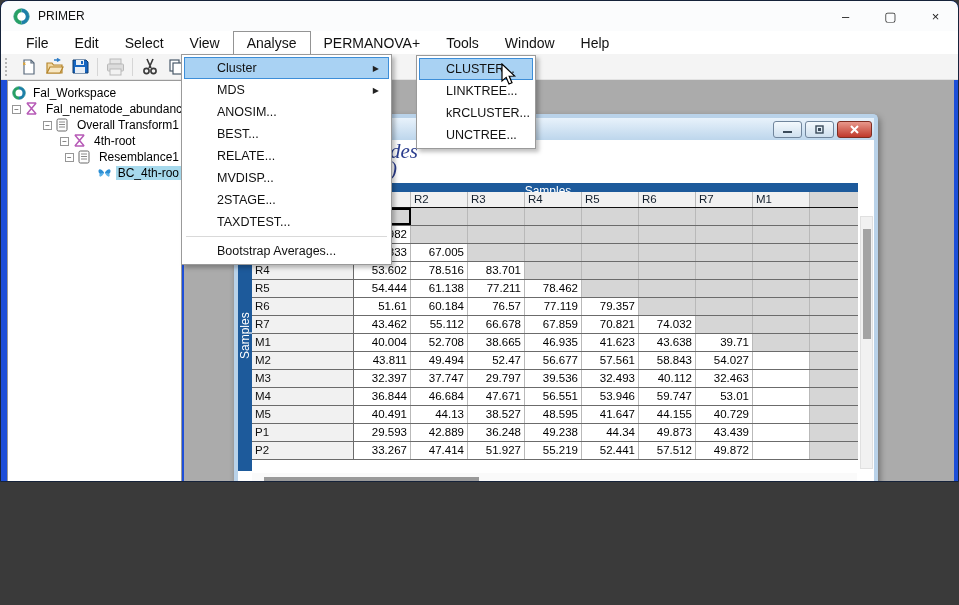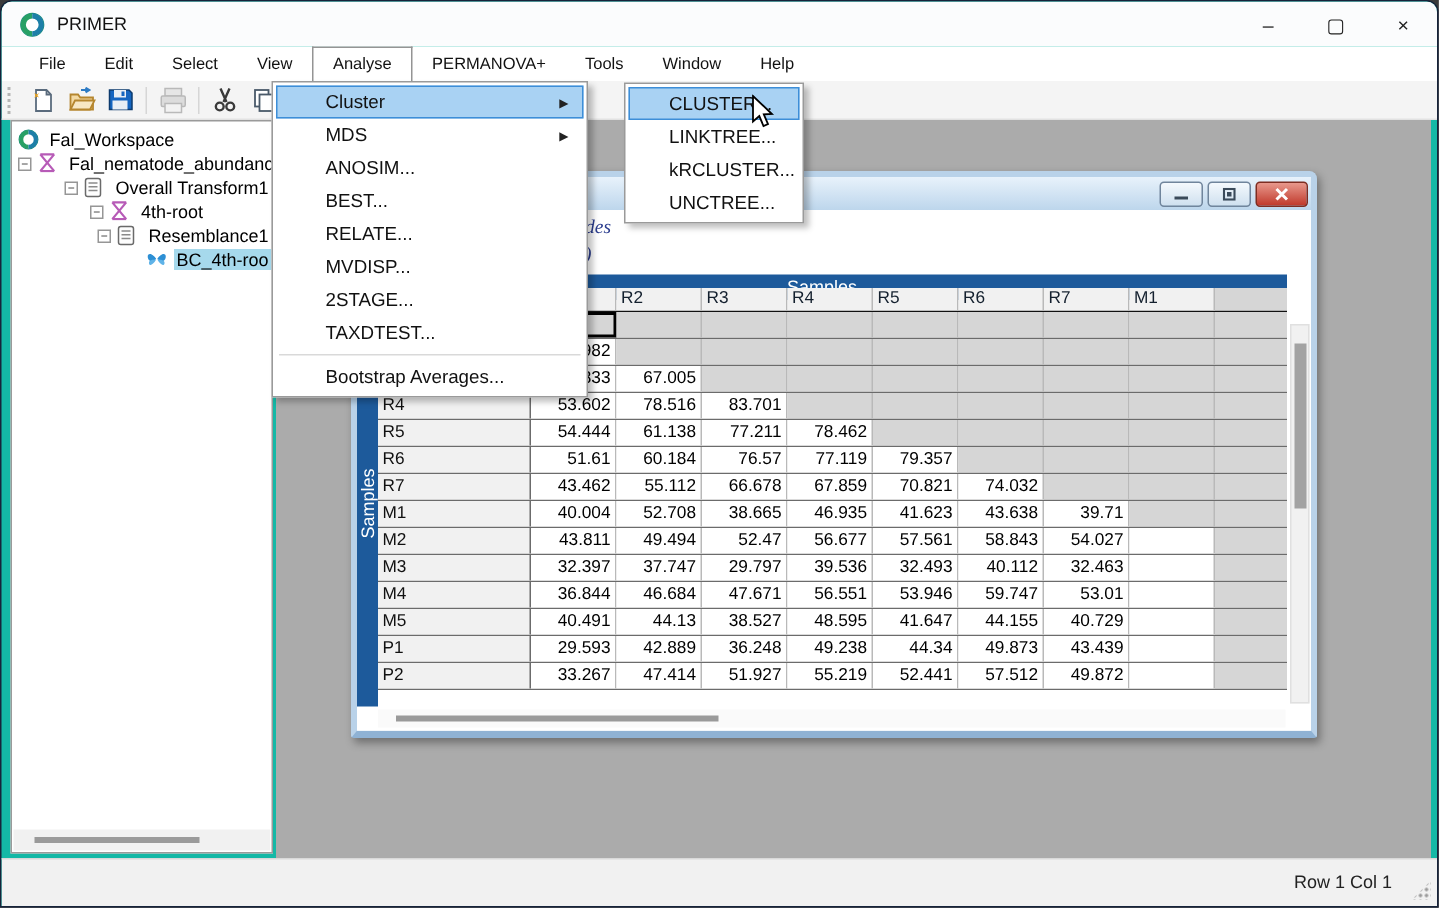--- a/index.html
+++ b/index.html
@@ -1,29 +1,29 @@
 <!DOCTYPE html>
 <html><head>
 <meta charset="utf-8">
 <style>
   * { margin:0; padding:0; box-sizing:border-box; }
   html,body { width:959px; height:605px; font-family:"Liberation Sans", sans-serif; background:#3a3a3a; overflow:hidden; }
-  #app { position:absolute; left:0; top:0; width:959px; height:605px; background:#14b8a6;
+  #app { position:absolute; left:0; top:0; width:959px; height:482px; background:#1d4ed8;
          border:1.5px solid #16233a; border-radius:8px 8px 0 0; overflow:hidden; }
 
   
   .titlebar { position:absolute; left:0; top:0; width:100%; height:30px; background:#fbfcfd; display:flex; align-items:center; }
   .titlebar .logo { margin-left:12px; width:17px; height:17px; }
   .titlebar .apptitle { margin-left:8px; font-size:12px; color:#111; }
   .wincontrols { position:absolute; right:0; top:0; height:30px; display:flex; }
   .wbtn { width:45px; height:30px; display:flex; align-items:center; justify-content:center; font-size:13px; color:#222; }
 
   
   .menubar { position:absolute; left:0; top:30px; width:100%; height:23px; background:#fff; display:flex; align-items:stretch; padding-left:12px; }
-  .menuitem { padding:0 13px; font-size:11px; color:#111; display:flex; align-items:center; }
+  .menuitem { padding:0 13px; font-size:14px; color:#111; display:flex; align-items:center; }
   .menuitem.open { border:1px solid #949494; border-bottom:none; background:#fff; }
 
   
   .toolbar { position:absolute; left:0; top:53px; width:100%; height:26px; background:#f4f4f4; border-bottom:1px solid #e2e2e2; display:flex; align-items:center; }
   .grip { width:4px; height:18px; margin:0 6px 0 4px; border-left:2px dotted #b5b5b5; }
   .tbtn { width:26px; height:22px; display:flex; align-items:center; justify-content:center; }
   .tsep { width:1px; height:18px; background:#d6d6d6; margin:0 4px; }
 
   
   .treepanel { position:absolute; left:6px; top:79px; width:175px; height:489px; background:#fff; border:1px solid #9a9a9a; overflow:hidden; }
@@ -47,21 +47,21 @@
   
   .docwin { position:absolute; left:233px; top:113px; width:644px; height:378px;
             border:4px solid #b9d2e9; border-bottom:5px solid #8fb2d4; border-radius:5px 5px 2px 2px;
             background:#fff; box-shadow:2px 3px 6px rgba(0,0,0,.35); z-index:5; }
   .doctitle { height:22px; background:linear-gradient(#e8f2fb,#bdd6ec); display:flex; justify-content:flex-end; align-items:center; padding-right:2px; }
   .dbtn { width:29px; height:17px; margin-left:3px; border:1px solid #70859c; border-radius:3px;
           background:linear-gradient(#f4f9fd,#cfe0ef); display:flex; align-items:center; justify-content:center; }
   .dbtn svg { display:block; }
   .dbtn.close { width:35px; background:linear-gradient(#e8988c,#c0392b); border-color:#7e2d22; }
   .doccontent { position:relative; width:636px; height:347px; background:#fff; overflow:hidden; }
-  .sheethdr { position:absolute; left:152px; top:2px; font-family:"Liberation Serif", serif; font-style:italic; color:#2b3d8e; font-size:13px; line-height:18px; }
+  .sheethdr { position:absolute; left:152px; top:2px; font-family:"Liberation Serif", serif; font-style:italic; color:#2b3d8e; font-size:21px; line-height:18px; }
   .banner { position:absolute; left:0; top:43px; width:620px; height:17px; background:#1d5a9b; color:#fff; font-size:12px; text-align:center; line-height:17px; }
   .sidebanner { position:absolute; left:0; top:60px; width:14px; height:271px; background:#1d5a9b; color:#fff; font-size:12px;
                 display:flex; align-items:center; justify-content:center;
                 writing-mode:vertical-rl; transform:rotate(180deg); }
   .gridwrap { position:absolute; left:14px; top:52px; width:606px; }
   .grow { display:flex; height:18px; border-bottom:1px solid #6b6b6b; }
   .grow.hdr { height:16px; border-bottom:1.5px solid #111; }
   .gc { flex:0 0 57px; font-size:11.5px; border-right:1px solid #b9b9b9; padding:0 3px; line-height:17px; overflow:hidden; }
   .gc.rl { flex:0 0 102px; background:#f1f1f1; color:#111; border-right:1px solid #6b6b6b; }
   .gc.hdr { background:#f1f1f1; color:#14202e; line-height:15px; }

